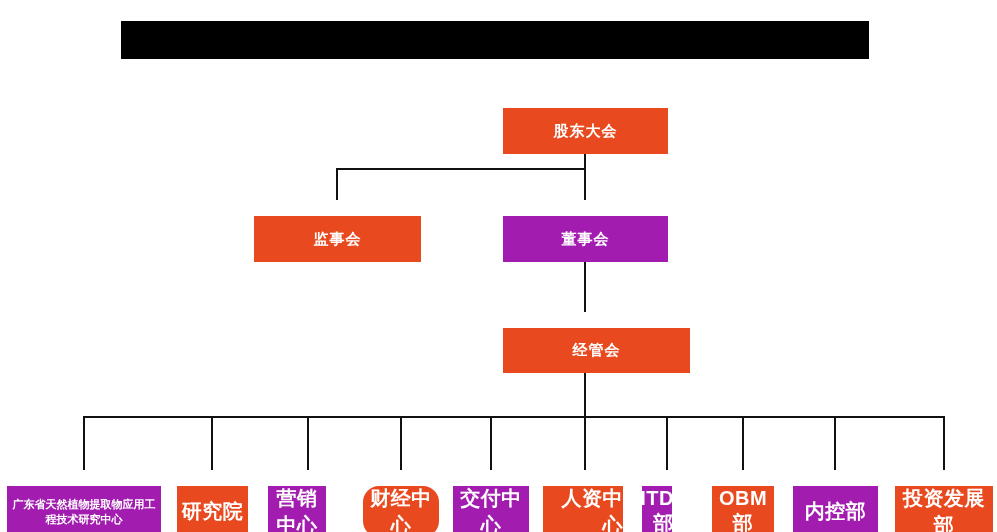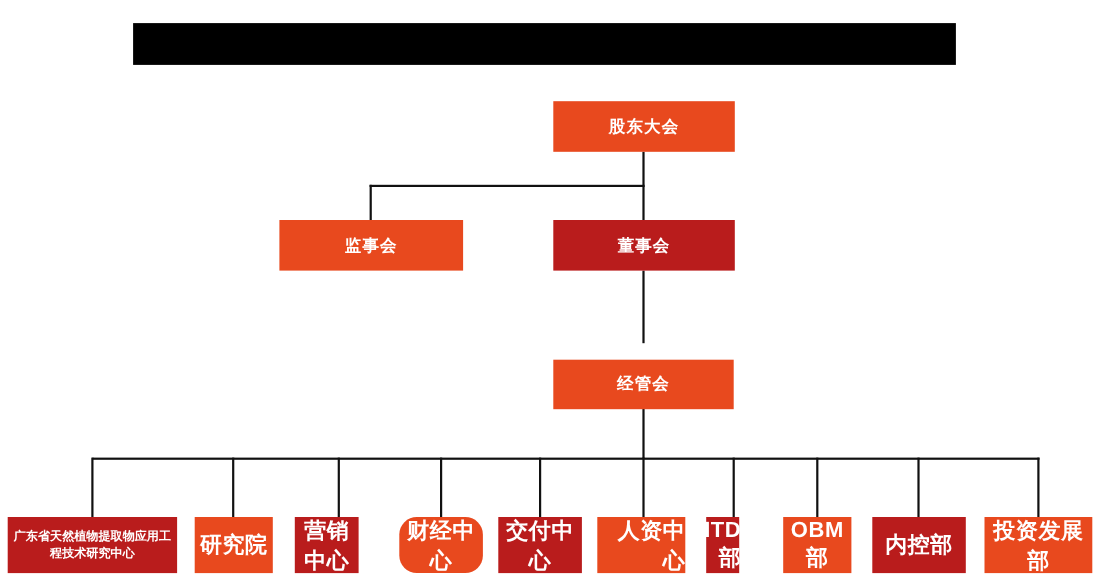--- a/index.html
+++ b/index.html
@@ -27,23 +27,24 @@
     position: absolute;
     display: flex;
     align-items: center;
     justify-content: center;
     text-align: center;
     color: #ffffff;
     font-weight: bold;
     font-size: 15px;
     letter-spacing: 1px;
     box-sizing: border-box;
+    margin-top: 16px;
   }
   .node.dark  { background: #E8491E; }
-  .node.light { background: #b91c1c; }
+  .node.light { background: #a21caf; }
   .node.small {
     font-size: 20px;
     letter-spacing: 0.5px;
   }
   .node.tiny {
     font-size: 11px;
     letter-spacing: 0;
     line-height: 1.35;
     padding: 2px 4px;
   }
@@ -74,21 +75,21 @@
   <div class="line" style="left:666px; top:416px; width:2px; height:54px;"></div>
   <div class="line" style="left:742px; top:416px; width:2px; height:54px;"></div>
   <div class="line" style="left:834px; top:416px; width:2px; height:54px;"></div>
   <div class="line" style="left:943px; top:416px; width:2px; height:54px;"></div>
 
   <div class="node dark" style="left:503px; top:92px; width:165px; height:46px;">股东大会</div>
 
   <div class="node dark" style="left:254px; top:200px; width:167px; height:46px;">监事会</div>
   <div class="node light" style="left:503px; top:200px; width:165px; height:46px;">董事会</div>
 
-  <div class="node dark" style="left:503px; top:327px; width:164px; height:45px;">经管会</div>
+  <div class="node dark" style="left:503px; top:312px; width:187px; height:45px;">经管会</div>
 
   <div class="node light tiny" style="left:7px; top:470px; width:154px; height:51px;">广东省天然植物提取物应用工程技术研究中心</div>
   <div class="node dark small" style="left:177px; top:470px; width:71px; height:51px;">研究院</div>
   <div class="node light small" style="left:268px; top:470px; width:58px; height:51px;">营销中心</div>
   <div class="node dark small" style="left:363px; top:470px; width:76px; height:51px;border-radius:16px;">财经中心</div>
   <div class="node light small" style="left:453px; top:470px; width:76px; height:51px;">交付中心</div>
   <div class="node dark small" style="left:543px; top:470px; width:80px; height:51px;text-align:right;">人资中心</div>
   <div class="node light small" style="left:642px; top:470px; width:30px; height:51px;text-align:right;">ITD部</div>
   <div class="node dark small" style="left:712px; top:470px; width:62px; height:51px;">OBM部</div>
   <div class="node light small" style="left:793px; top:470px; width:85px; height:51px;">内控部</div>

